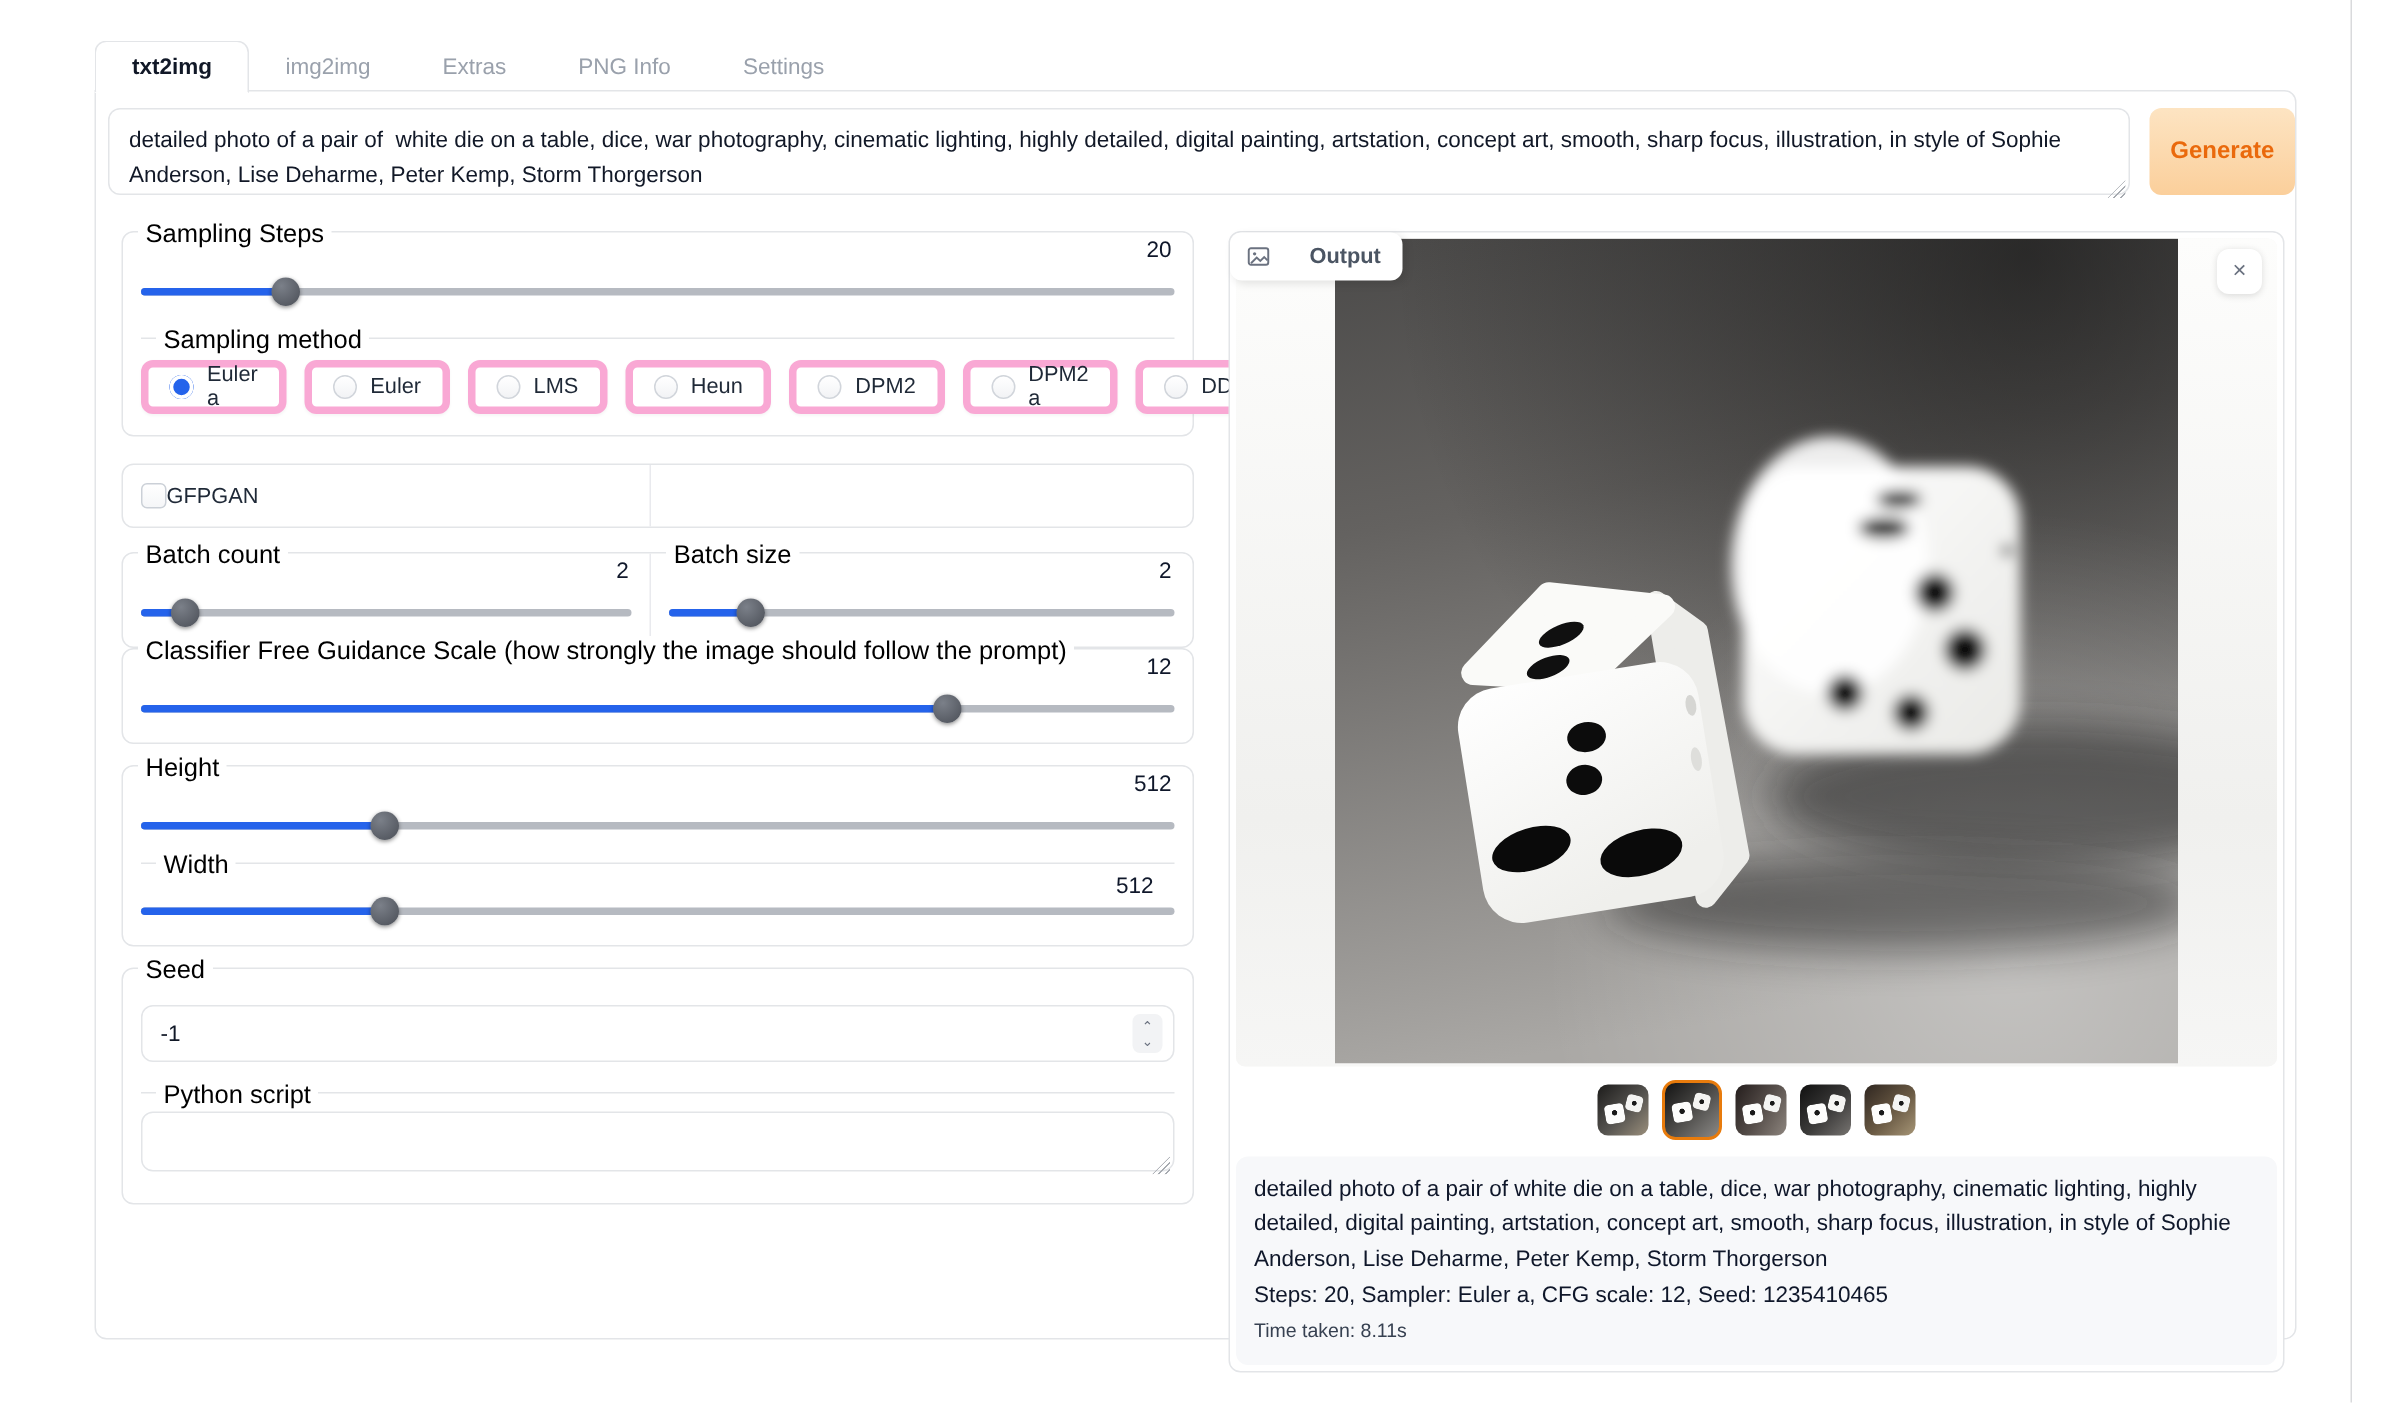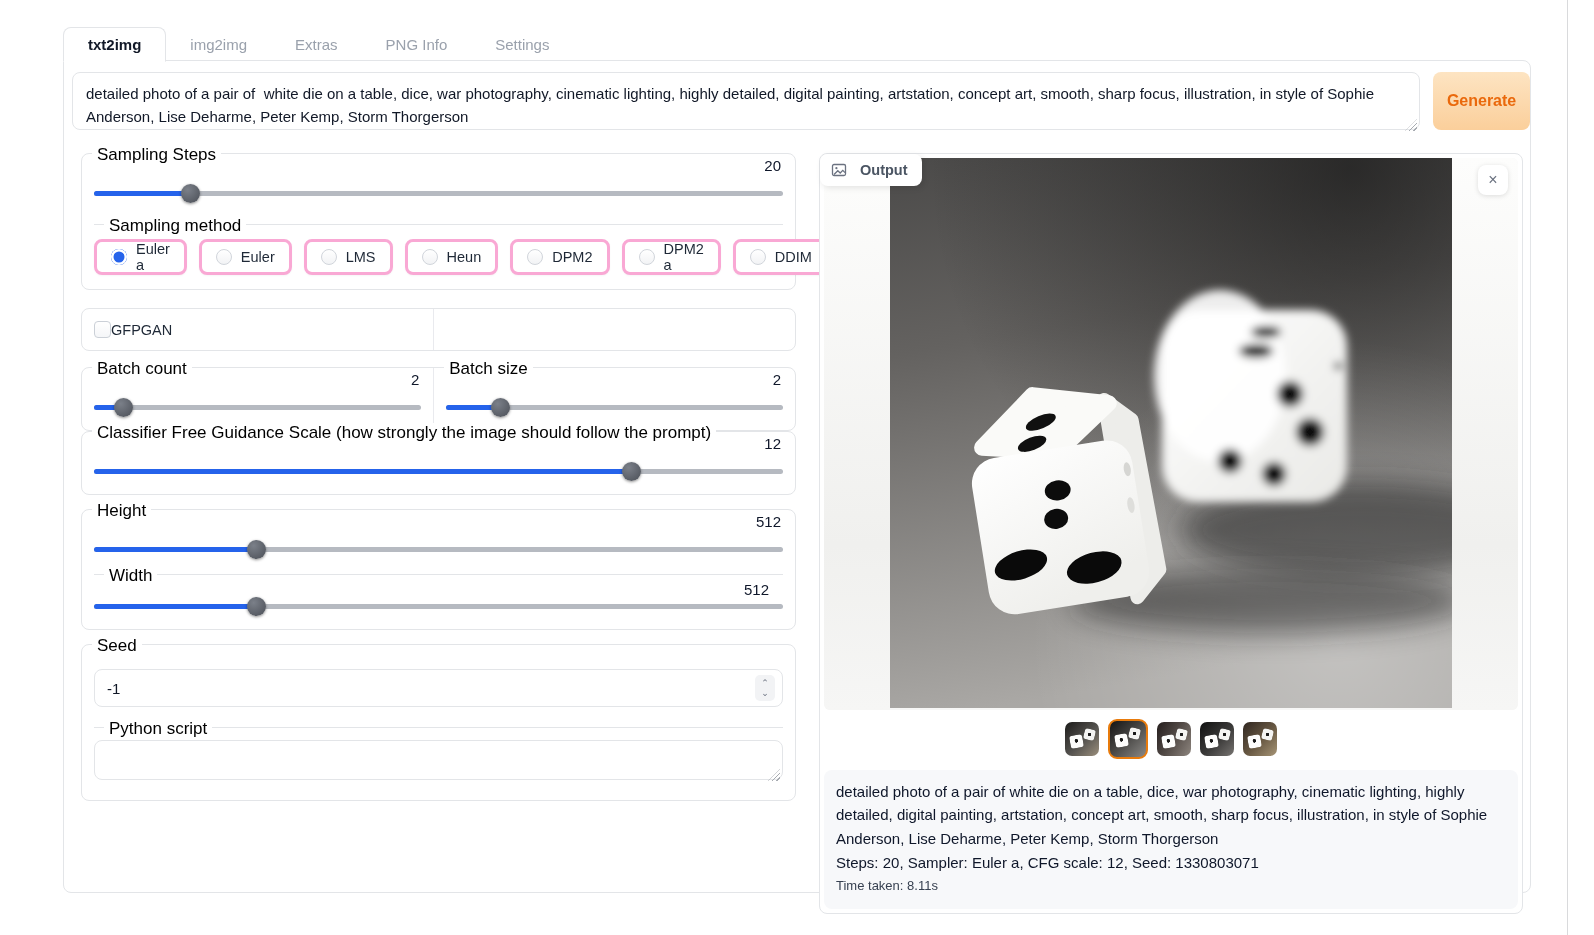--- a/index.html
+++ b/index.html
@@ -46,21 +46,21 @@
   .slider { position:relative; height:18px; }
   .track { position:absolute; left:0; right:0; top:7px; height:5px; background:#b6bac1; border-radius:3px; }
   .fill  { position:absolute; left:0; top:0; height:5px; background:#2563eb; border-radius:3px; }
   .knob  { position:absolute; top:-7px; width:19px; height:19px; border-radius:50%;
            background:radial-gradient(circle at 35% 30%, #7b8089, #4a4e56);
            box-shadow:0 1px 3px rgba(0,0,0,.45); }
 
   
   .radio-row { display:flex; gap:12px; margin-top:14px; }
   .radio-chip { display:flex; align-items:center; gap:9px; height:36px; padding:0 14px;
-                border:3px solid #f9a8d4; border-radius:8px; background:#fff;
+                border:5px solid #f9a8d4; border-radius:8px; background:#fff;
                 box-shadow:0 1px 2px rgba(0,0,0,.04); font-size:14.5px; color:#1f2937; cursor:pointer; }
   .rdot { width:16px; height:16px; border-radius:50%; border:1px solid #d1d5db;
           background:linear-gradient(180deg,#fff,#f2f3f5); flex:none; }
   .rdot.sel { border:none; background:#2563eb; box-shadow:inset 0 0 0 2.5px #ffffff, inset 0 0 0 6px #2563eb; }
 
   
   .split { display:flex; position:relative; border:1px solid #e3e5e8; border-radius:8px; background:#fff; }
   .split > .cell { position:relative; padding:12px; }
   .split > .cell.left  { width:49.4%; border-right:1px solid #e9eaee; }
   .split > .cell.right { width:50.6%; }
@@ -81,21 +81,21 @@
                   font-family:inherit; font-size:15px; padding:8px 12px; outline:none; }
 
   
   .output-panel { position:relative; border:1px solid #e3e5e8; border-radius:8px; background:#fff; min-height:740px; }
   .stage { position:relative; margin:4px; height:552px; border-radius:6px; overflow:hidden; background:#f7f7f6; }
   .stage-side { position:absolute; top:0; bottom:0; background:linear-gradient(180deg,#fdfdfc, #f0f0ee 70%, #f6f6f5); }
   .stage-side.l { left:0; width:66px; }
   .stage-side.r { right:0; width:68px; }
   .gen-image { position:absolute; left:66px; top:0; width:562px; height:550px; }
 
-  .output-chip { position:absolute; left:0px; top:0px; z-index:4; display:flex; align-items:flex-end; gap:13px;
+  .output-chip { position:absolute; left:0px; top:0px; z-index:4; display:flex; align-items:flex-end; gap:26px;
                  background:#fff; border-radius:8px; padding:8px 14px 8px 11px;
                  box-shadow:2px 2px 6px rgba(0,0,0,.10); color:#4b5563; font-size:14.5px; font-weight:700; }
   .close-btn { position:absolute; right:14px; top:11px; z-index:4; width:30px; height:30px; background:#fff;
                border:none; border-radius:8px; box-shadow:0 1px 5px rgba(0,0,0,.13); color:#6b7280;
                font-size:16px; cursor:pointer; display:flex; align-items:center; justify-content:center; }
 
   .thumb-strip { display:flex; justify-content:center; align-items:center; gap:9px; height:46px; margin-top:6px; }
   .thumb { width:34px; height:34px; border-radius:7px; position:relative; overflow:hidden; cursor:pointer;
            background:linear-gradient(135deg,#141414 0%,#3f3e3c 40%,#8b8986 78%,#55땀4a38 100%);
            background:linear-gradient(135deg,#141414 0%,#3f3e3c 40%,#8b8986 100%); }
@@ -360,19 +360,19 @@
         <div class="thumb-strip">
             <div class="thumb"></div>
             <div class="thumb selected"></div>
             <div class="thumb"></div>
             <div class="thumb"></div>
             <div class="thumb"></div>
           </div>
 
         <div class="caption">
           <div class="caption-prompt">detailed photo of a pair of white die on a table, dice, war photography, cinematic lighting, highly detailed, digital painting, artstation, concept art, smooth, sharp focus, illustration, in style of Sophie Anderson, Lise Deharme, Peter Kemp, Storm Thorgerson</div>
-          <div class="caption-params">Steps: 20, Sampler: Euler a, CFG scale: 12, Seed: 1330803071</div>
+          <div class="caption-params">Steps: 20, Sampler: Euler a, CFG scale: 12, Seed: 1235410465</div>
           <div class="caption-time">Time taken: 8.11s</div>
         </div>
       </div>
     </div>
   </div>
 </div>
 
 </body></html>

